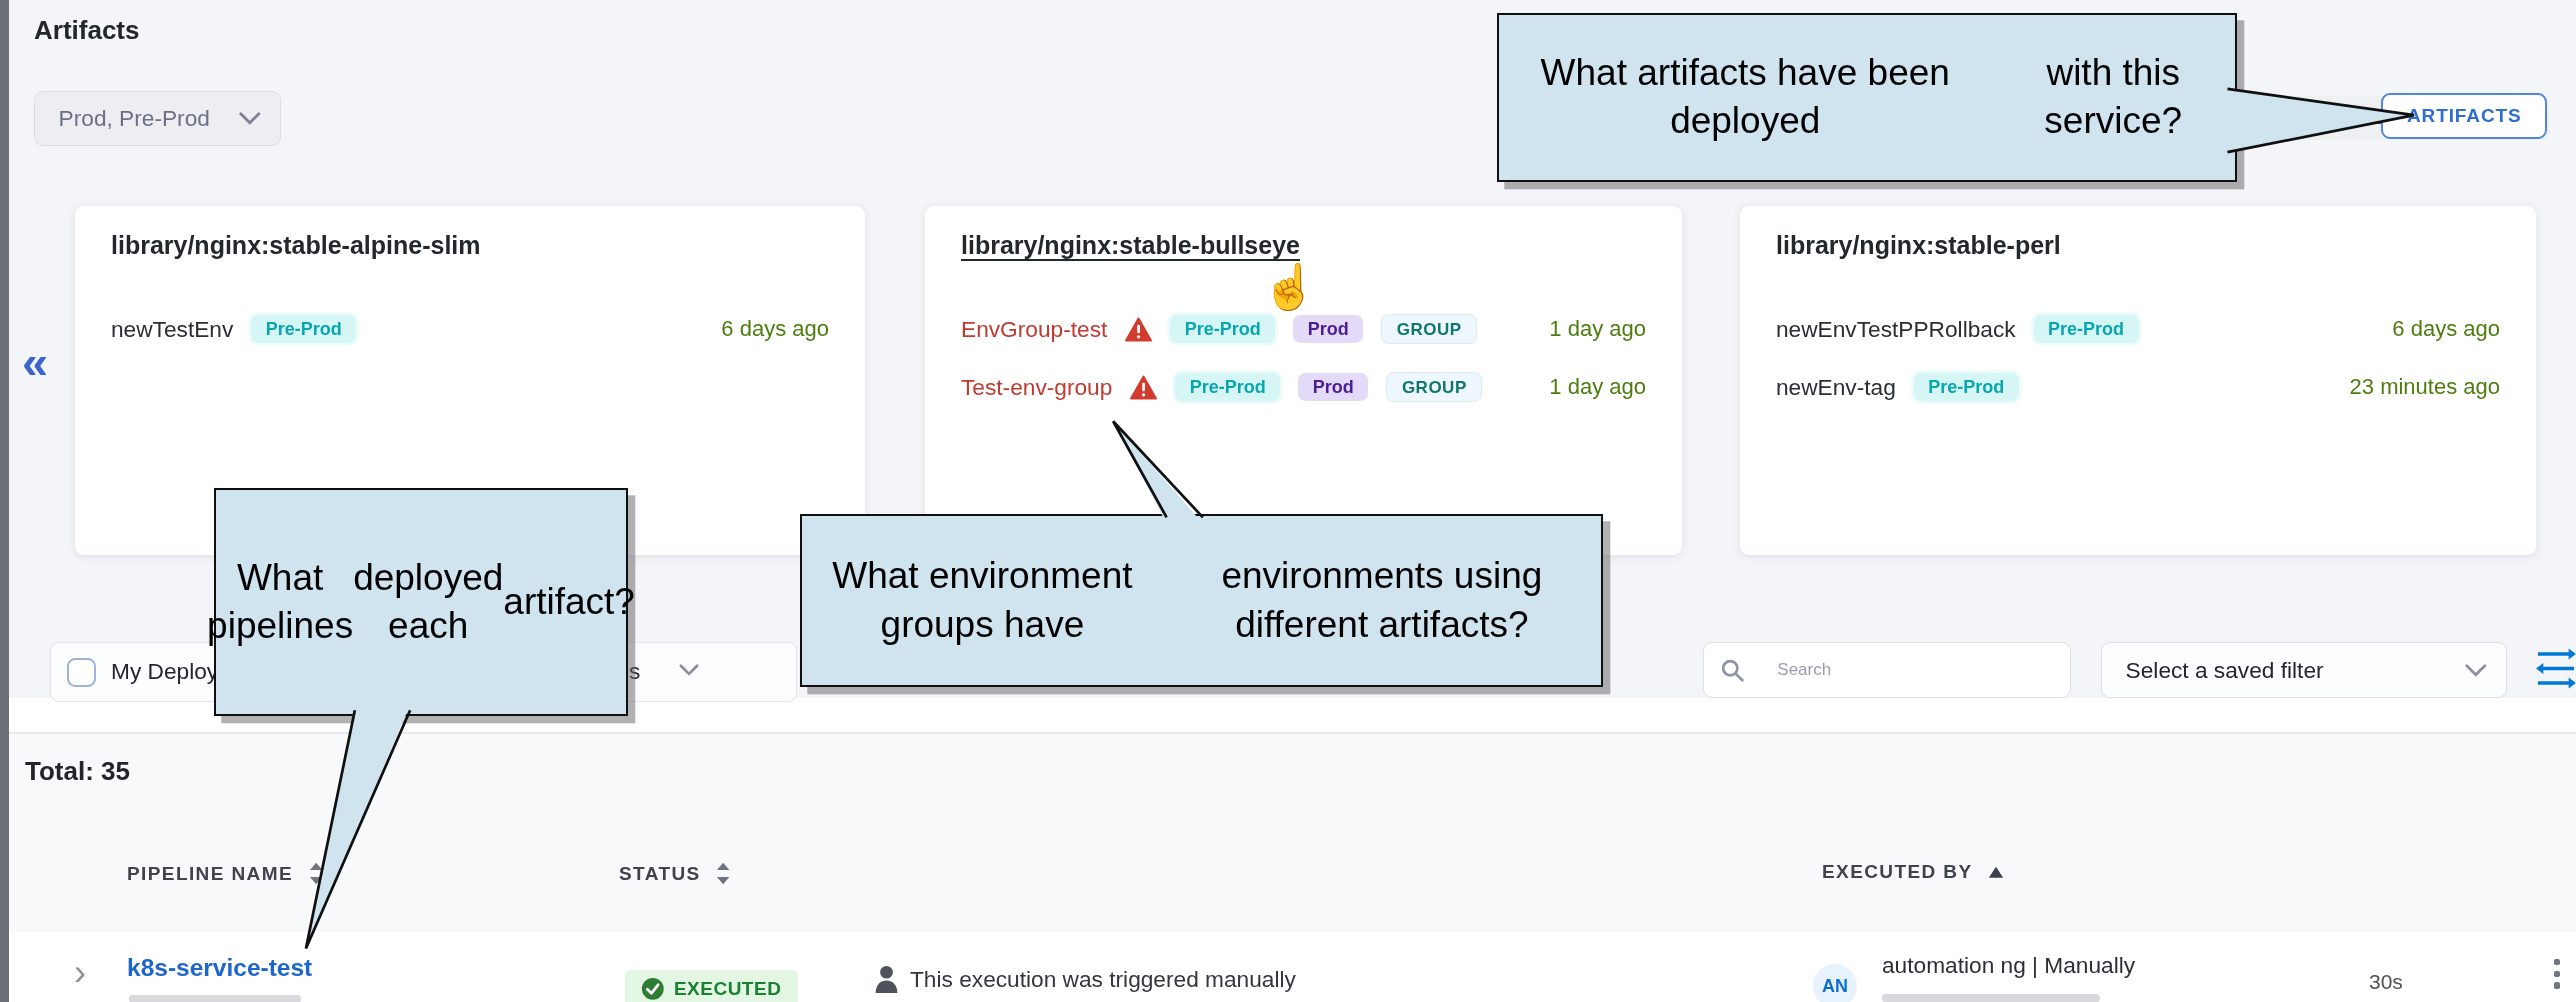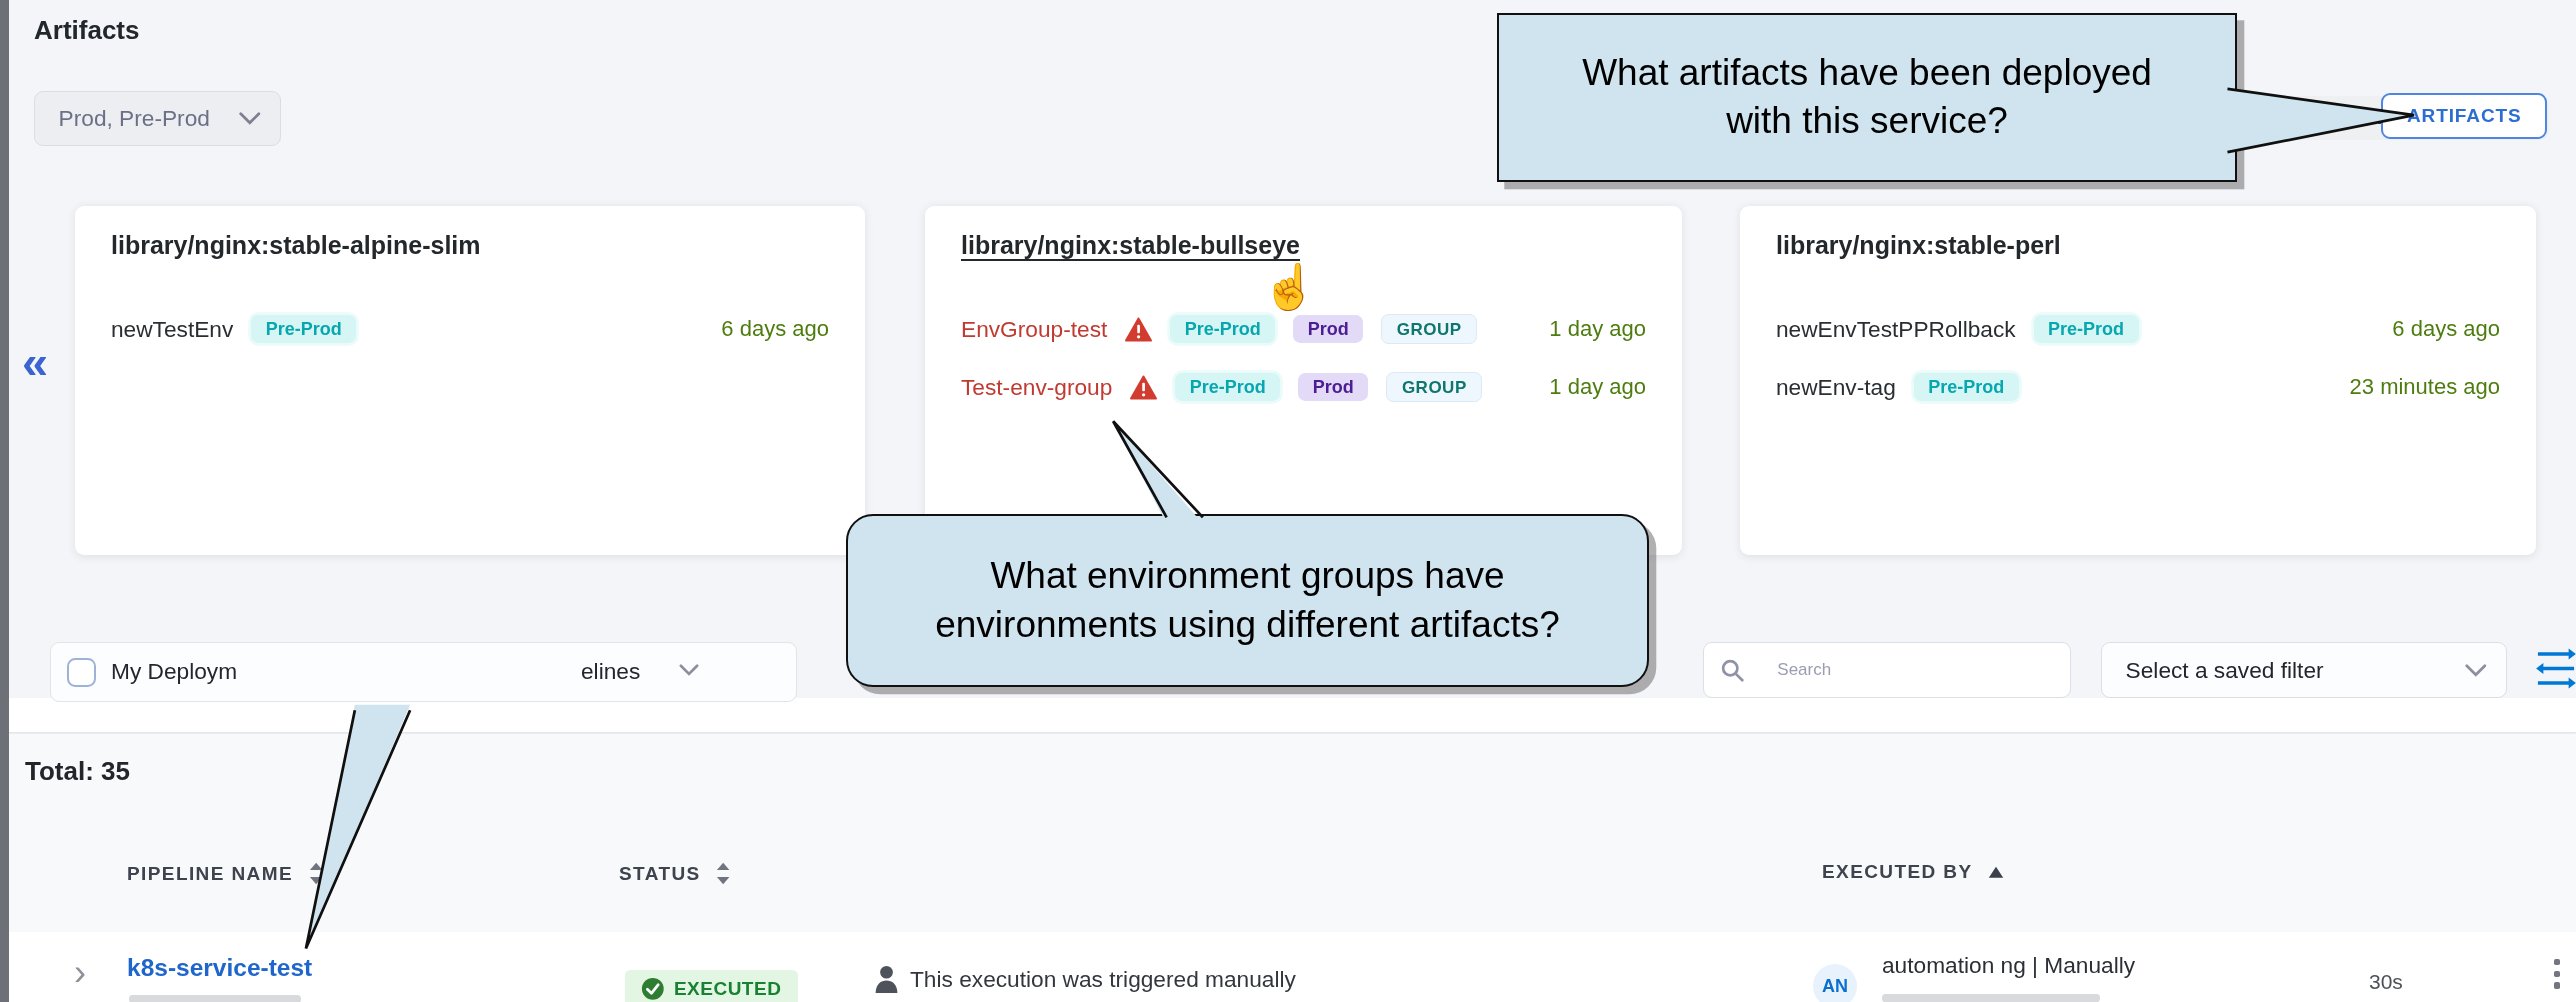--- a/index.html
+++ b/index.html
@@ -40,26 +40,26 @@
         text-shadow:0 0 2.7px #ffffff;}
 
   .tabs{position:absolute;left:2183px;top:96px;width:366px;height:44px;background:#eff0f2;
         border-radius:9px;z-index:3;display:flex;align-items:center;}
   .tab-env{margin-left:53px;font-size:19px;font-weight:bold;color:#3e414b;letter-spacing:0.9px;cursor:pointer;}
   .tab-art{position:absolute;right:1.8px;top:-2.7px;height:42px;padding:0 23.6px;background:#fff;
         border:2.7px solid #4f86e2;border-radius:9px;display:flex;align-items:center;
         font-size:19px;font-weight:bold;color:#2d6ed2;letter-spacing:0.9px;cursor:pointer;}
 
   .callout{position:absolute;background:#cfe4ef;border:2.7px solid #101010;
-        box-shadow:7.3px 7.3px 0 rgba(99,99,99,.5);z-index:50;display:flex;flex-direction:column;
+        box-shadow:7.3px 7.3px 0 rgba(99,99,99,.5);z-index:50;display:flex;
         justify-content:center;align-items:center;text-align:center;color:#000;}
   .callout .cl{font-size:37px;line-height:1.3;}
   .co1{left:1497px;top:12.7px;width:736px;height:165px;}
   .co2{left:214px;top:488px;width:410px;height:224px;}
-  .co3{left:846px;top:514px;width:799px;height:169px;border-radius:27px;}
+  .co3{left:800px;top:514px;width:799px;height:169px;}
   .tails{position:absolute;left:0;top:0;width:2576px;height:1002px;z-index:55;pointer-events:none;}
 
   .fbar{position:absolute;left:50px;top:642px;width:745px;height:58px;background:#fcfdfe;
         border:1.8px solid #e2e4e9;border-radius:9px;z-index:3;}
   .checkbox{position:absolute;left:16.3px;top:14.5px;width:25px;height:25px;border:2.7px solid #9db2d8;
         border-radius:8.2px;background:#fff;cursor:pointer;}
   .mylabel{position:absolute;left:60px;top:15.4px;font-size:22.7px;color:#23262e;font-weight:500;}
   .pipelabel{position:absolute;left:530px;top:15.4px;font-size:22.7px;color:#23262e;}
   .fbar .chev2{position:absolute;left:627px;top:20px;}
 
@@ -259,20 +259,25 @@
   <div class="kebab">
       <i></i>
       <i></i>
       <i></i>
     </div>
 
   <div class="callout co1">
     <div class="cl">What artifacts have been deployed</div>
     <div class="cl">with this service?</div>
   </div>
+  <div class="callout co2">
+    <div class="cl">What pipelines</div>
+    <div class="cl">deployed each</div>
+    <div class="cl">artifact?</div>
+  </div>
   <div class="callout co3">
     <div class="cl">What environment groups have</div>
     <div class="cl">environments using different artifacts?</div>
   </div>
 
   <svg class="tails" viewBox="0 0 2842 1106">
     <polygon points="2452,98 2664,127 2452,168" fill="#cfe4ef"></polygon>
     <polyline points="2458,98 2664,127 2458,168" fill="none" stroke="#101010" stroke-width="3"></polyline>
     <polygon points="391,778 452,778 337,1047" fill="#cfe4ef"></polygon>
     <polyline points="391,784 337,1047 452,784" fill="none" stroke="#101010" stroke-width="3"></polyline>

